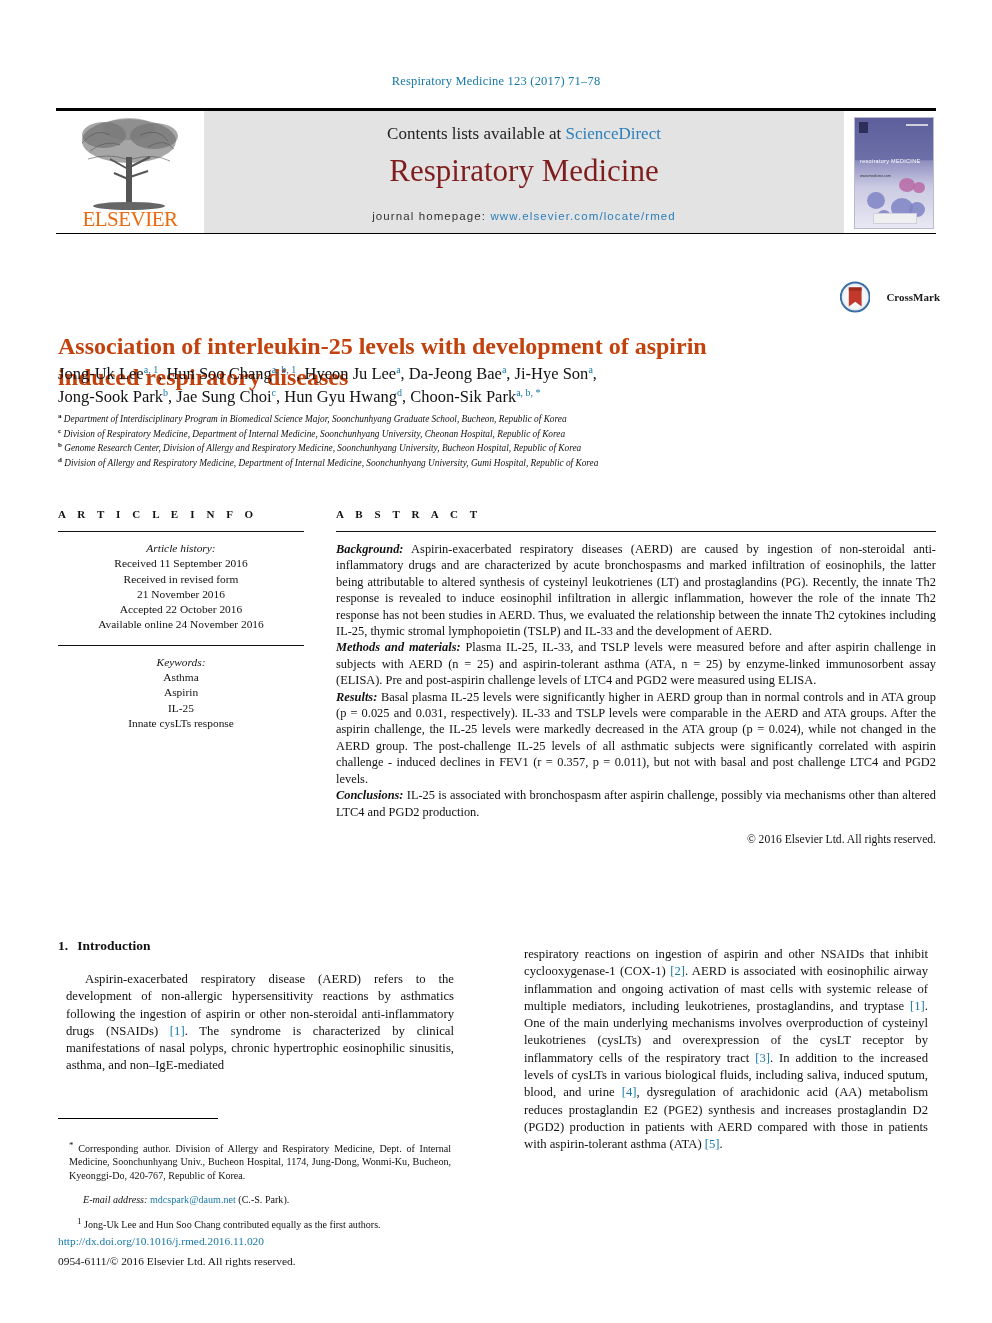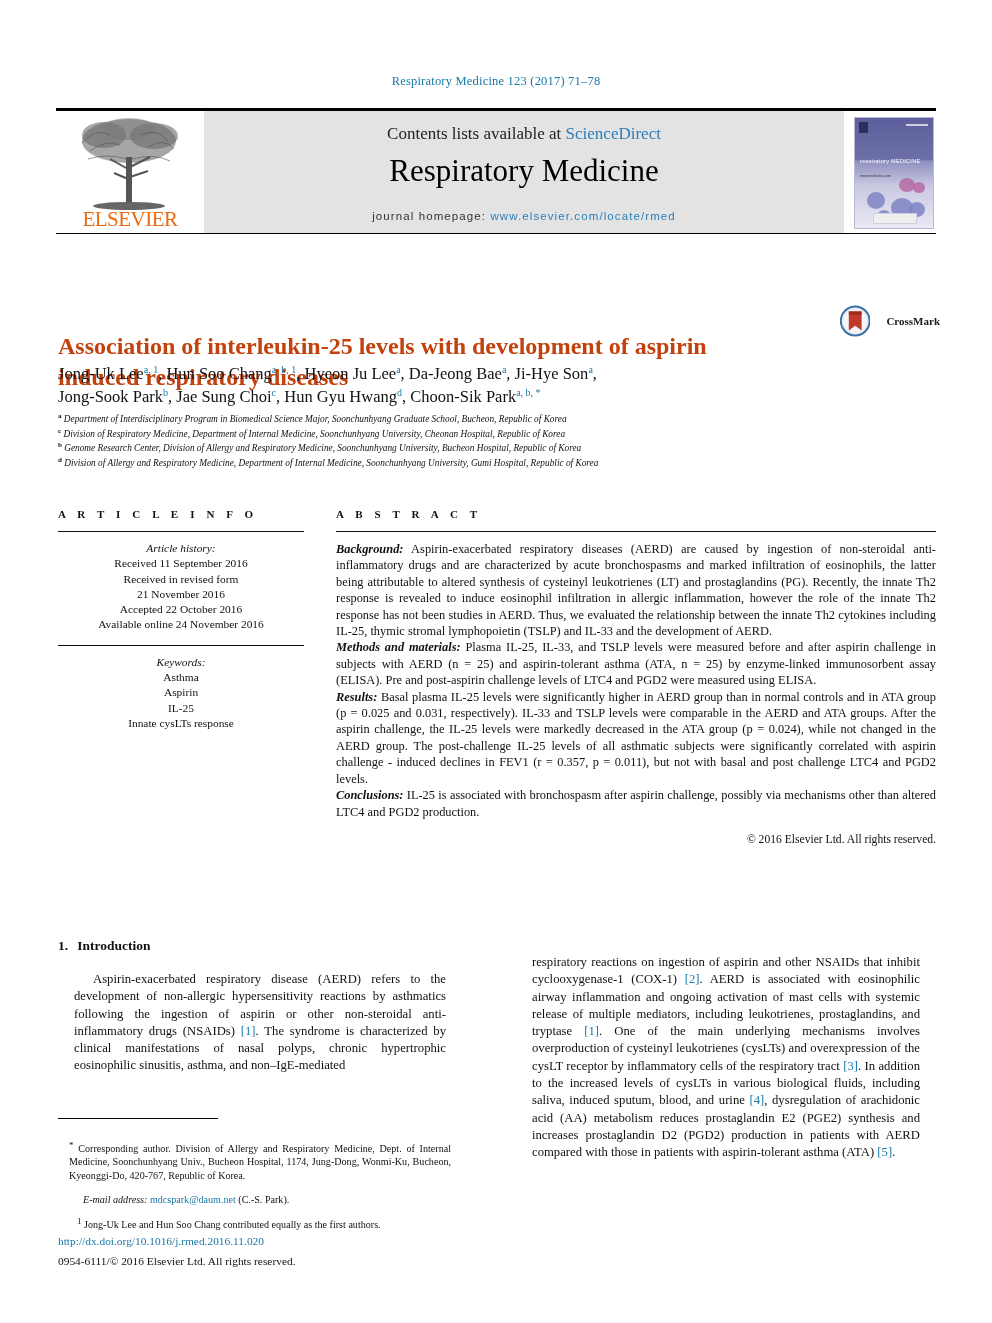--- a/index.html
+++ b/index.html
@@ -77,21 +77,21 @@
     font-family: Liberation Serif, serif;
     font-size: 17px;
     color: #222;
   }
   .contents-line .sd { color: #2b7fba; }
   .journal-name {
     position: absolute;
     top: 42px; left: 0; width: 100%;
     text-align: center;
     font-size: 31px;
-    color: #000000;
+    color: #7f1d1d;
     font-family: "Liberation Serif", serif;
   }
   .homepage-line {
     position: absolute;
     bottom: 11px; left: 0; width: 100%;
     text-align: center;
     font-family: "Liberation Sans", sans-serif;
     font-size: 11.5px;
     letter-spacing: 1.1px;
     color: #333;
@@ -151,21 +151,21 @@
     position: absolute;
     bottom: 4px; left: 18px;
     width: 42px; height: 9px;
     background: #efefef;
     border: 1px solid #cfcfdf;
   }
 
   
   .crossmark {
     position: absolute;
-    left: 840px; top: 298px;
+    left: 840px; top: 274px;
     width: 100px; height: 46px;
     display: flex;
     align-items: center;
     gap: 16px;
   }
   .crossmark-label {
     font-family: "Liberation Serif", serif;
     font-size: 11px;
     font-weight: bold;
     color: #1a1a1a;
@@ -284,21 +284,21 @@
     font-weight: bold;
     margin: 0 0 17px 0;
     color: #111;
   }
   .h2 .num { margin-right: 9px; }
   .body-text {
     font-size: 12.7px;
     line-height: 17.3px;
     text-align: justify;
     color: #111;
-    margin: 16px;
+    margin: 8px;
   }
   .body-text.indent { text-indent: 19px; }
   .ref { color: #1878a8; }
 
   
   .footnotes {
     position: absolute;
     left: 58px; top: 1124px;
     width: 404px;
     border-top: 1px solid #000;

